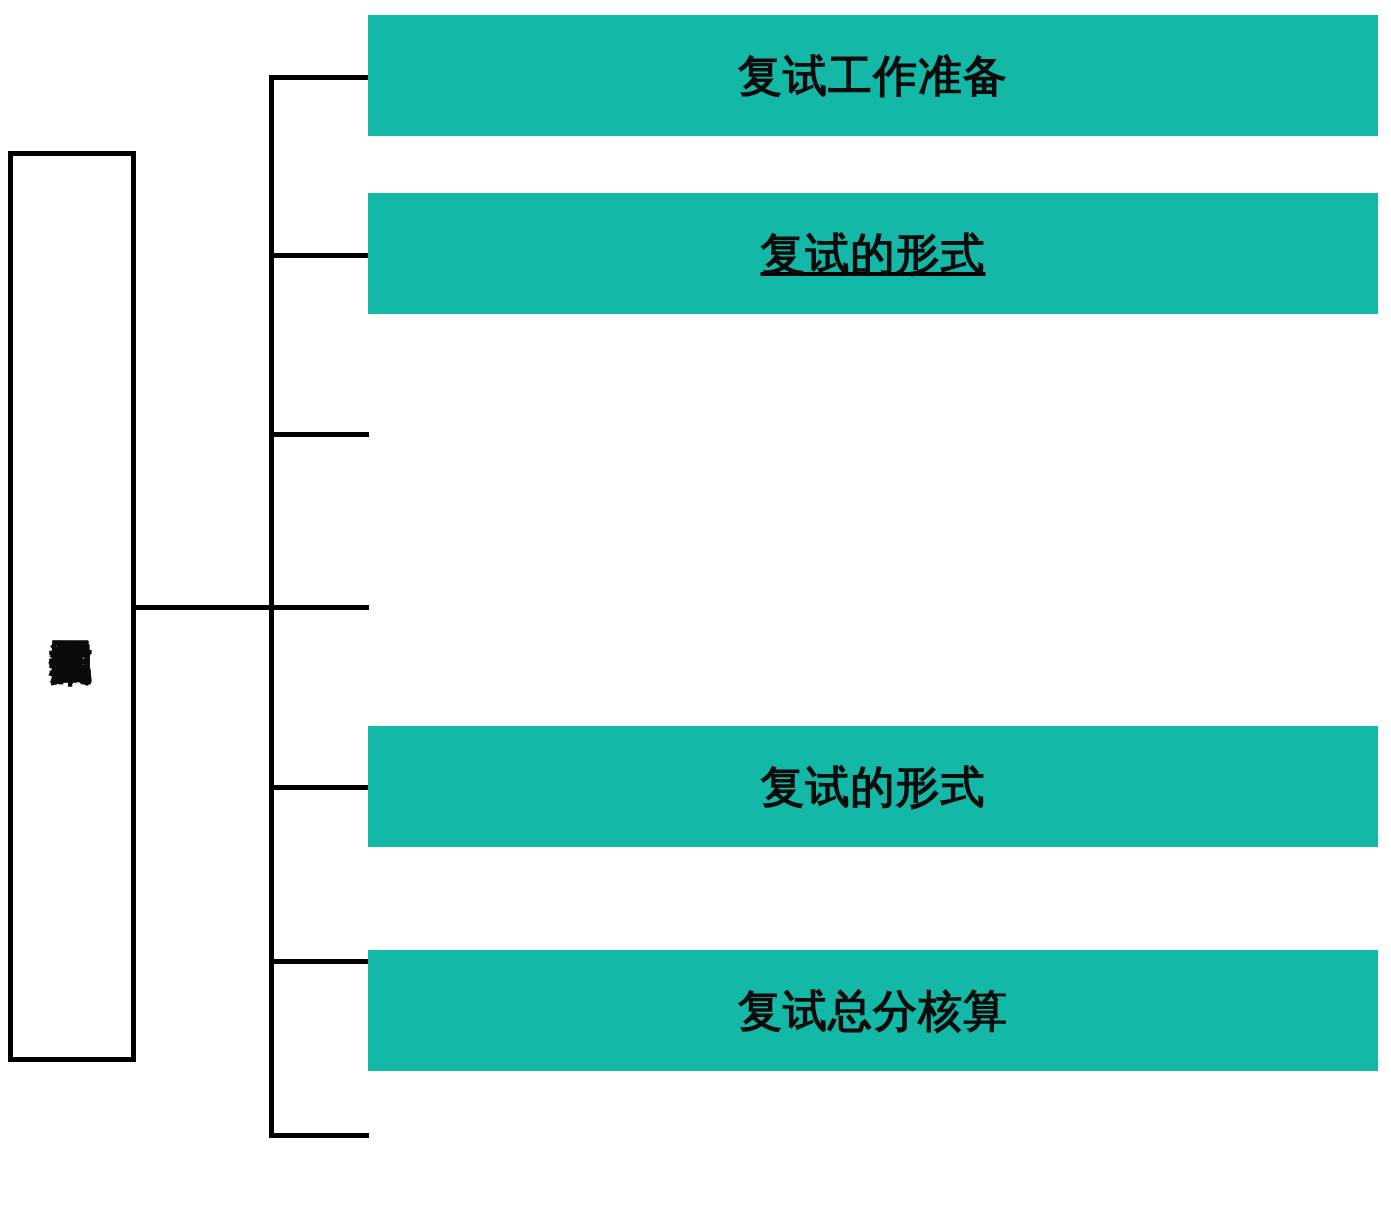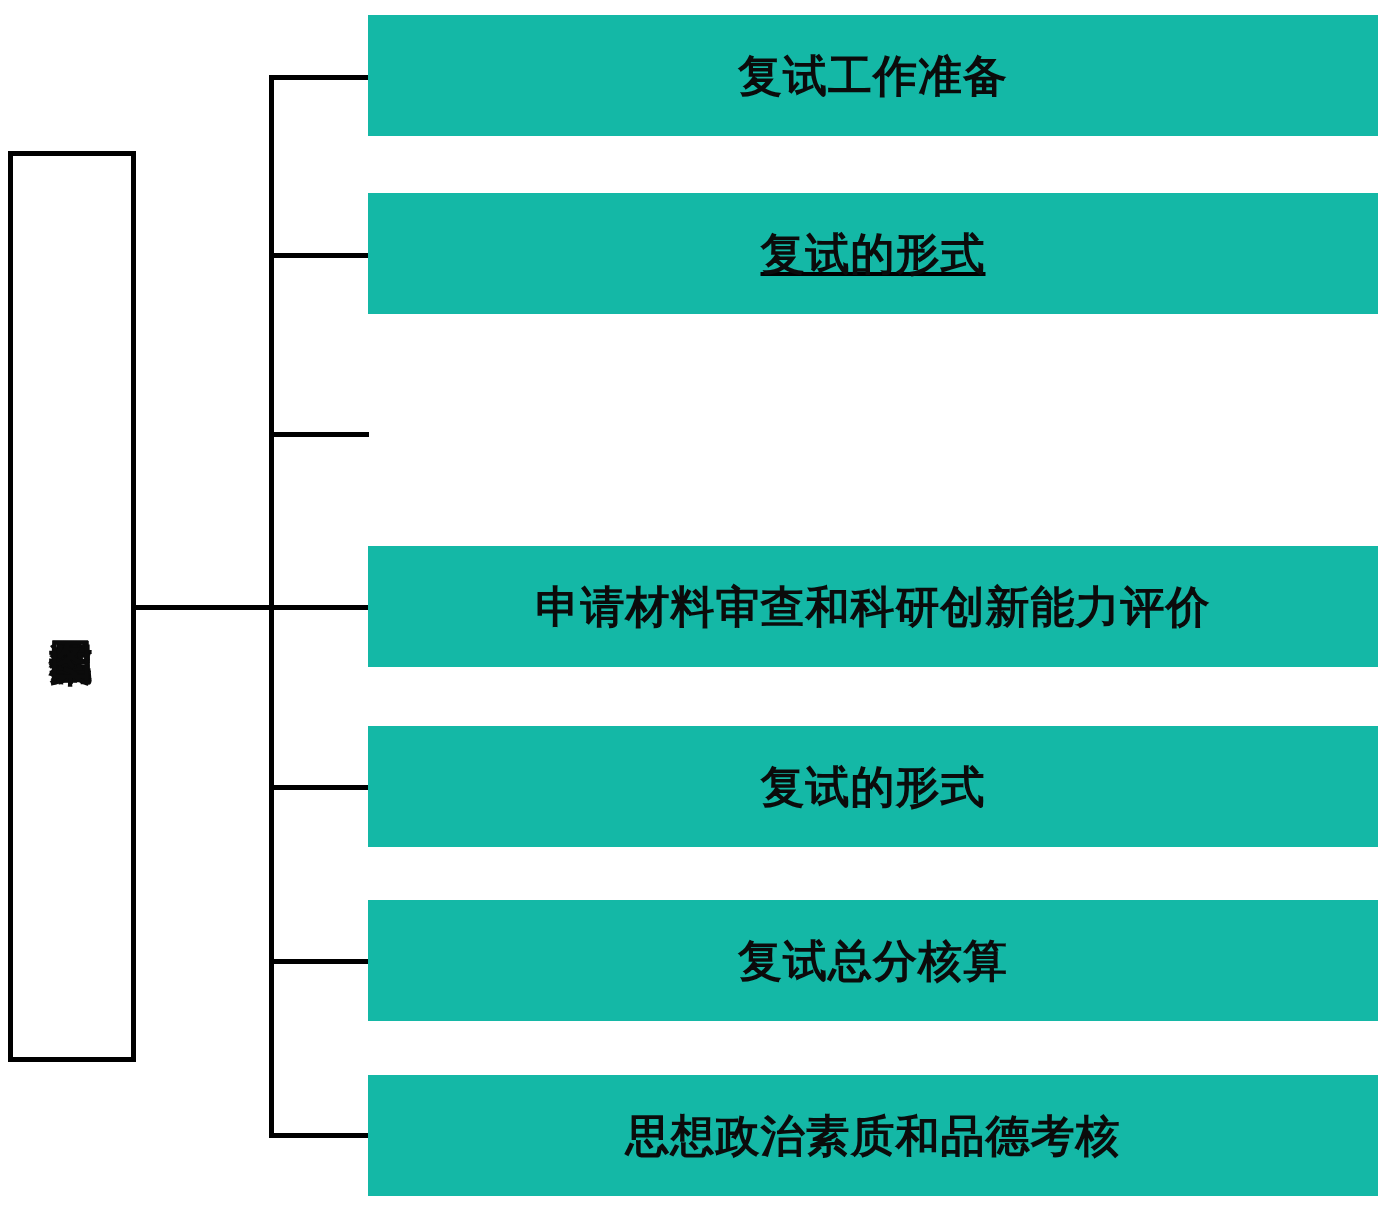--- a/index.html
+++ b/index.html
@@ -99,29 +99,23 @@
 
   <div class="child-node" style="top:15px;">
     <span class="child-label">复试工作准备</span>
   </div>
 
   <div class="child-node" style="top:193px;text-decoration:underline;">
     <span class="child-label">复试的形式</span>
   </div>
 
 
-  <div class="child-node" style="top:546px;">
-    <span class="child-label">申请材料审查和科研创新能力评价</span>
-  </div>
 
   <div class="child-node" style="top:726px;">
     <span class="child-label">复试的形式</span>
   </div>
 
-  <div class="child-node" style="top:900px;text-align:right;">
+  <div class="child-node" style="top:950px;text-align:right;">
     <span class="child-label">复试总分核算</span>
   </div>
 
-  <div class="child-node" style="top:1075px;">
-    <span class="child-label">思想政治素质和品德考核</span>
-  </div>
 
 </div>
 
 </body></html>

